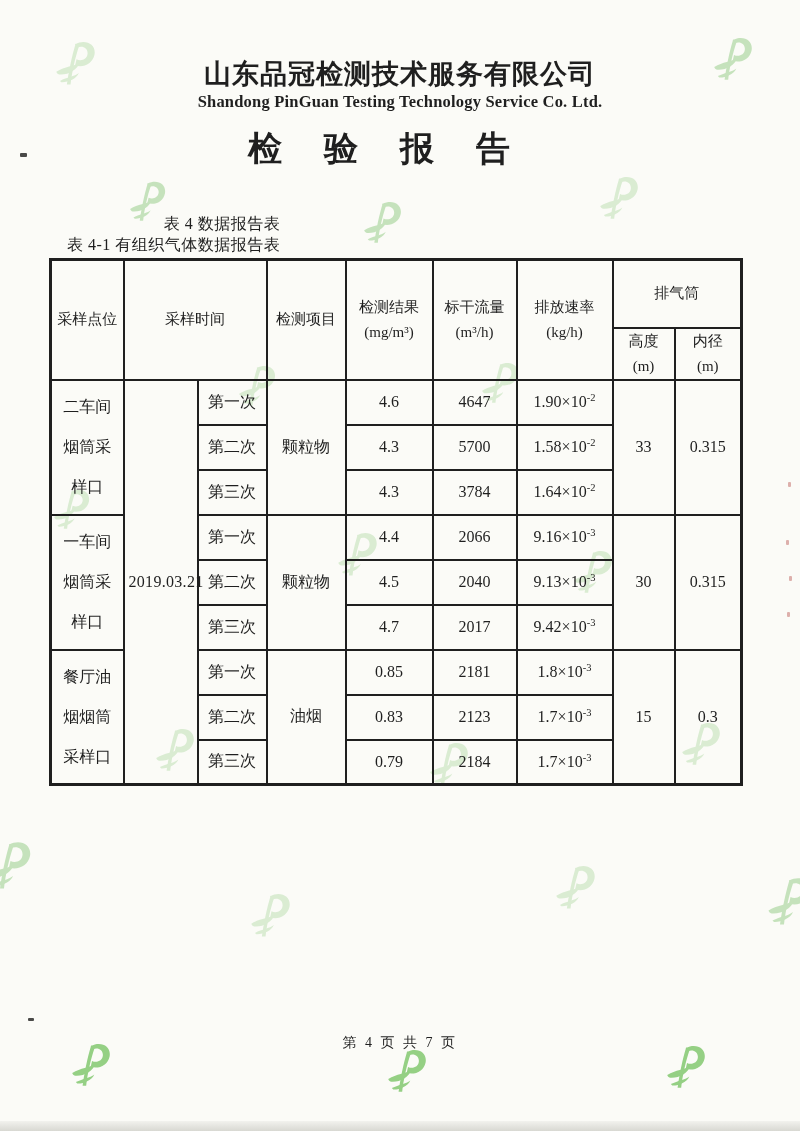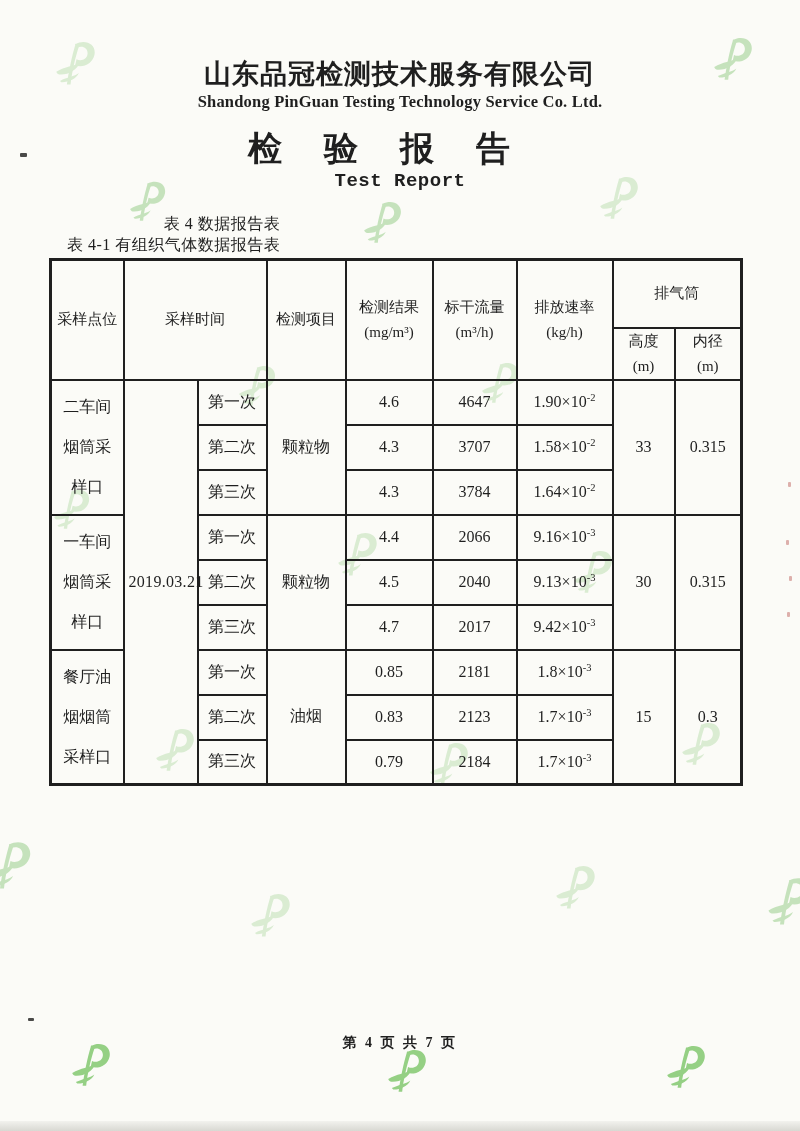--- a/index.html
+++ b/index.html
@@ -45,21 +45,21 @@
   .report-table thead tr.hr1{height:68px;}
   .report-table thead tr.hr2{height:37px;}
   .report-table tbody tr{height:45px;}
   .report-table tbody td{font-size:16px;}
   td.cell-point{font-size:15px;line-height:40px;}
   td.cell-run{font-size:15px;}
   td.cell-date{font-size:15px;letter-spacing:.3px;}
   td.cell-item{font-size:15px;}
   sup.exp{font-size:10.5px;}
   
-  .page-footer{top:1034px;font-size:14px;letter-spacing:2.5px;font-weight:bold;}
+  .page-footer{top:1034px;font-size:14px;letter-spacing:2.5px;}
   .scan-edge{position:absolute;left:0;right:0;bottom:0;height:10px;z-index:3;
     background:linear-gradient(to bottom,#f2f2ee,var(--color-scan-edge));}
   .speck{position:absolute;z-index:2;background:#4a4a48;border-radius:1px;}
   .speck-red{position:absolute;z-index:2;background:var(--color-red-speck);opacity:.55;border-radius:1px;}
 </style>
 </head>
 <body>
 
 <svg width="0" height="0" style="position:absolute">
   <symbol id="pg-logo" viewBox="0 0 100 100">
@@ -136,21 +136,20 @@
   <div class="speck" style="left:20px;top:153px;width:7px;height:4px"></div>
   <div class="speck" style="left:28px;top:1018px;width:6px;height:3px"></div>
   <div class="speck-red" style="left:788px;top:482px;width:3px;height:5px"></div>
   <div class="speck-red" style="left:786px;top:540px;width:3px;height:5px"></div>
   <div class="speck-red" style="left:789px;top:576px;width:3px;height:5px"></div>
   <div class="speck-red" style="left:787px;top:612px;width:3px;height:5px"></div>
 
   <div class="abs company-zh">山东品冠检测技术服务有限公司</div>
   <div class="abs company-en">Shandong PinGuan Testing Technology Service Co. Ltd.</div>
   <div class="abs title-zh">检验报告</div>
-  <div class="abs title-en">Test Report</div>
 
   <div class="captions">
     <div>表 4 数据报告表</div>
     <div>表 4-1 有组织气体数据报告表</div>
   </div>
 
   <table class="report-table">
     <colgroup>
       <col style="width:73px">
         <col style="width:74px">
@@ -201,21 +200,21 @@
         <td rowspan="3" class="cell-item">颗粒物</td>
         <td>4.6</td>
         <td>4647</td>
         <td><span>1.90×10</span><sup class="exp">-2</sup></td>
         <td rowspan="3">33</td>
         <td rowspan="3">0.315</td>
       </tr>
       <tr>
         <td class="cell-run">第二次</td>
         <td>4.3</td>
-        <td>3707</td>
+        <td>5700</td>
         <td><span>1.58×10</span><sup class="exp">-2</sup></td>
       </tr>
       <tr>
         <td class="cell-run">第三次</td>
         <td>4.3</td>
         <td>3784</td>
         <td><span>1.64×10</span><sup class="exp">-2</sup></td>
       </tr>
 
       <tr>

